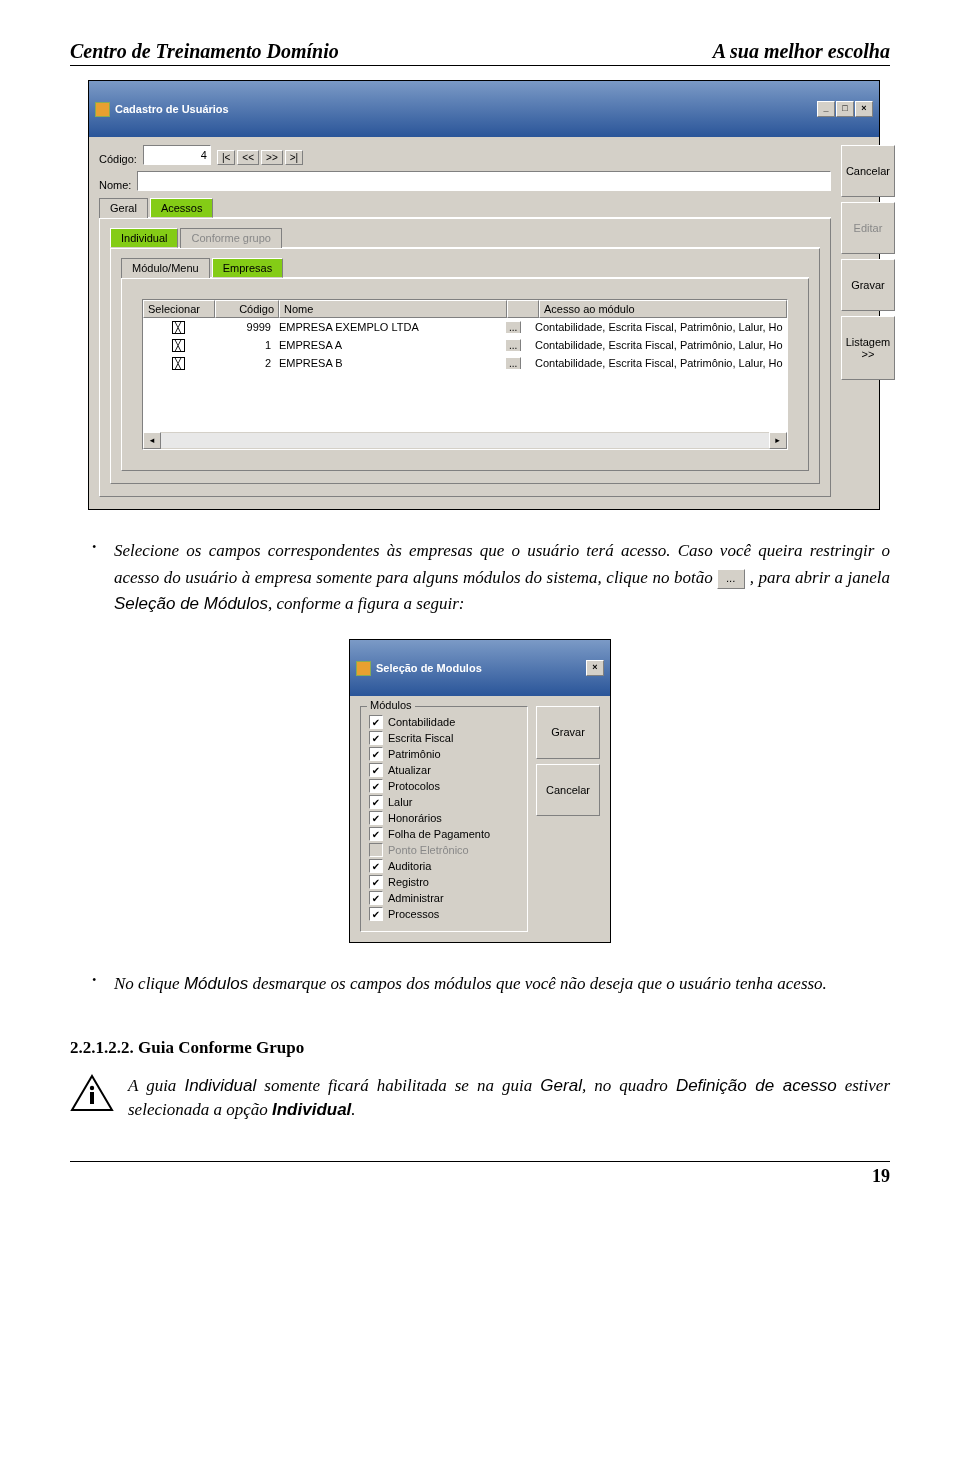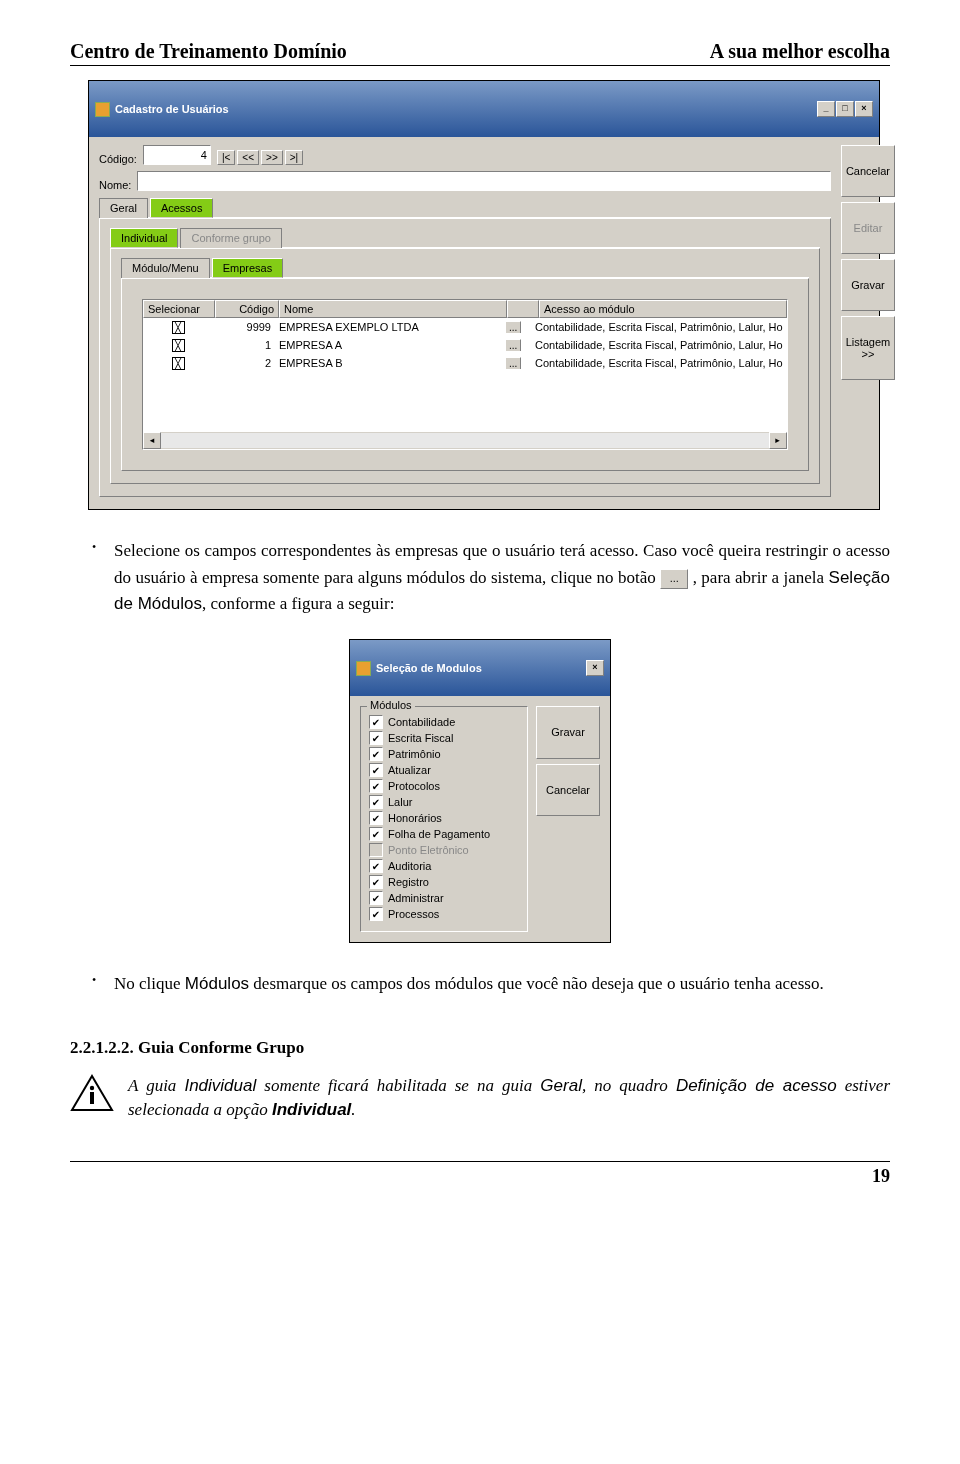--- a/index.html
+++ b/index.html
@@ -1,17 +1,17 @@
 <!DOCTYPE html>
 <html><head>
 <meta charset="utf-8">
 <style>
   body{margin:0;font-family:"Times New Roman",serif;background:#fff;color:#000;width:960px;}
   .page{padding:40px 70px 30px 70px;}
-  .hdr{display:flex;justify-content:space-between;font-weight:bold;font-size:20px;border-bottom:1.5px solid #000;padding-bottom:2px;margin-bottom:14px;}
+  .hdr{display:flex;justify-content:space-between;font-weight:bold;font-size:20px;border-bottom:1.5px solid #000;padding-bottom:2px;margin-bottom:14px;font-style:italic;}
   .win{border:1px solid #000;background:#d4d0c8;font-family:Tahoma,Arial,sans-serif;font-size:11px;line-height:1.1;position:relative;}
   .titlebar{background:linear-gradient(#7b9ac6,#2a5599);color:#fff;font-weight:bold;padding:20px 6px;display:flex;align-items:center;justify-content:space-between;}
   .titlebar-left{display:flex;align-items:center;gap:5px;}
   .winicon{width:13px;height:13px;background:#e8a030;border:1px solid #8a5;}
   .winctls{display:flex;gap:1px;}
   .winctls span{width:16px;height:14px;background:#d4d0c8;border:1px solid #fff;border-right-color:#808080;border-bottom-color:#808080;display:flex;align-items:center;justify-content:center;font-family:sans-serif;font-size:9px;font-weight:bold;color:#000;}
   .winbody{padding:8px 10px 12px 10px;display:flex;gap:10px;}
   .wleft{flex:1;}
   .wright{width:82px;display:flex;flex-direction:column;gap:5px;}
   .btn{background:#d4d0c8;border:1px solid #fff;border-right-color:#808080;border-bottom-color:#808080;padding:19px 4px;text-align:center;font-size:11px;cursor:default;}
@@ -27,21 +27,21 @@
   .tabpane{border:1px solid #fff;border-right-color:#808080;border-bottom-color:#808080;padding:8px 10px 12px 10px;}
   .tablewrap{background:#fff;border:1px solid #808080;border-right-color:#fff;border-bottom-color:#fff;}
   .colhdrs{display:flex;background:#d4d0c8;}
   .colhdr{border:1px solid #fff;border-right-color:#808080;border-bottom-color:#808080;padding:2px 4px;font-size:11px;}
   .tr{display:flex;align-items:center;height:18px;font-size:11px;}
   .td{padding:0 4px;overflow:hidden;white-space:nowrap;}
   .chk{width:11px;height:11px;border:1px solid #000;margin:0 auto;display:flex;align-items:center;justify-content:center;font-size:10px;}
   .hscroll{height:17px;background:#d4d0c8;display:flex;align-items:center;}
   .sarrow{width:16px;height:15px;background:#d4d0c8;border:1px solid #fff;border-right-color:#808080;border-bottom-color:#808080;display:flex;align-items:center;justify-content:center;font-size:9px;}
   .strack{flex:1;background:#e8e8e8;height:15px;}
-  .body-text{font-size:17px;line-height:1.55;margin:28px 0 0 0;}
+  .body-text{font-size:17px;line-height:1.55;margin:28px 0 0 0;font-style:italic;}
   ul.b{list-style:none;padding:0;margin:0;}
   ul.b>li{position:relative;padding-left:44px;margin-bottom:18px;text-align:justify;}
   ul.b>li:before{content:"•";position:absolute;left:22px;top:0;font-size:12px;}
   .ellipsis-btn{display:inline-block;background:#d4d0c8;border:1px solid #fff;border-right-color:#808080;border-bottom-color:#808080;width:26px;height:18px;text-align:center;font-family:Tahoma,sans-serif;font-size:11px;line-height:16px;vertical-align:middle;}
   .sans{font-family:Arial,Helvetica,sans-serif;}
   .charts-win{width:260px;margin:22px auto 0 auto;}
   .modbody{display:flex;gap:8px;padding:10px;}
   .fieldset{border:1px solid #808080;border-right-color:#fff;border-bottom-color:#fff;padding:6px 8px 8px 8px;position:relative;}
   .fieldset .legend{position:absolute;top:-8px;left:6px;background:#d4d0c8;padding:0 3px;font-size:11px;}
   .cbrow{display:flex;align-items:center;gap:5px;margin:2px 0;font-size:11px;}

